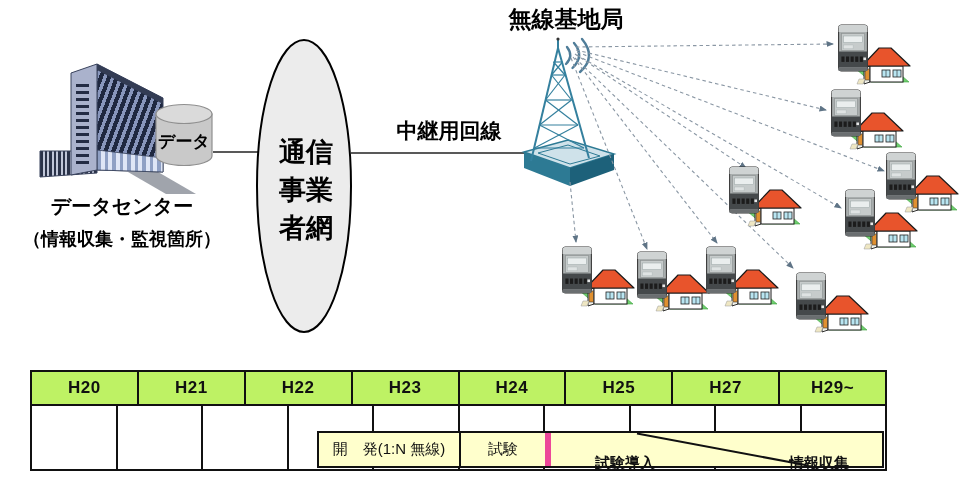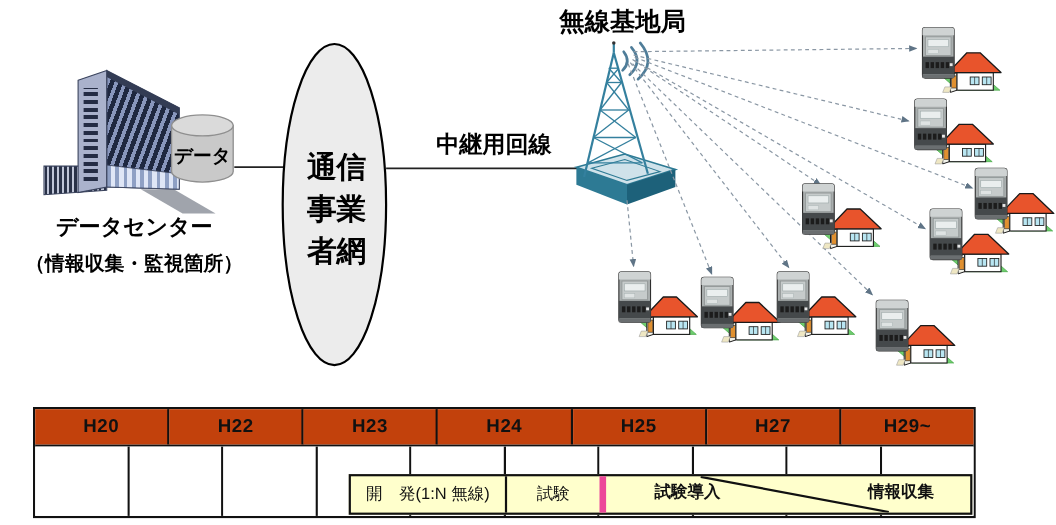--- a/index.html
+++ b/index.html
@@ -4,36 +4,36 @@
 <style>
   html,body{margin:0;padding:0;background:#fff;}
   .stage{position:relative;width:960px;height:477px;background:#fff;overflow:hidden;
          font-family:"Liberation Sans","DejaVu Sans",sans-serif;color:#111;}
   .diagram-svg{position:absolute;left:0;top:0;}
 
   
   .timeline{position:absolute;left:30px;top:370px;width:853px;height:97px;
             border:2.5px solid #111;box-sizing:content-box;background:#fff;}
   .t-header{display:flex;height:32px;border-bottom:2px solid #111;}
-  .t-header .hcell{flex:1;background:#c2410c;border-right:2px solid #111;
+  .t-header .hcell{flex:1;background:#bef264;border-right:2px solid #111;
       display:flex;align-items:center;justify-content:center;
       font-size:17px;font-weight:600;letter-spacing:.5px;}
   .t-header .hcell:last-child{border-right:none;}
   .t-body{display:flex;height:63px;}
   .t-body .bcell{flex:1;border-right:2px solid #111;background:#fff;}
   .t-body .bcell:last-child{border-right:none;}
 
   .phase-band{position:absolute;left:285px;top:59px;width:563px;height:33px;
       background:#ffffcc;border:2px solid #111;display:flex;z-index:5;}
   .phase-sec{display:flex;align-items:center;justify-content:center;
       font-size:15px;font-weight:400;white-space:nowrap;}
   .sec-dev{width:140px;border-right:2px solid #111;}
   .sec-test{width:84px;border-right:6px solid #ec4899;}
   .sec-rest{position:relative;flex:1;}
-  .sec-rest .lbl{position:absolute;top:0;height:29px;display:flex;align-items:center;
+  .sec-rest .lbl{position:absolute;top:16px;height:29px;display:flex;align-items:center;
       font-size:15px;font-weight:700;white-space:nowrap;}
   .lbl-trial{left:44px;}
   .lbl-full{left:238px;}
   .diag-svg{position:absolute;left:0;top:0;}
 </style>
 </head>
 <body>
 
 <div class="stage">
 
@@ -187,20 +187,21 @@
       <use href="#meter-house" transform="translate(562,246)"></use>
       <use href="#meter-house" transform="translate(637,251)"></use>
       <use href="#meter-house" transform="translate(706,246)"></use>
       <use href="#meter-house" transform="translate(796,272)"></use>
     </g>
   </svg>
 
   <div class="timeline">
     <div class="t-header">
       <div class="hcell">H20</div>
+      <div class="hcell">H21</div>
       <div class="hcell">H22</div>
       <div class="hcell">H23</div>
       <div class="hcell">H24</div>
       <div class="hcell">H25</div>
       <div class="hcell">H27</div>
       <div class="hcell">H29~</div>
     </div>
     <div class="t-body">
       <div class="bcell"></div>
       <div class="bcell"></div>

